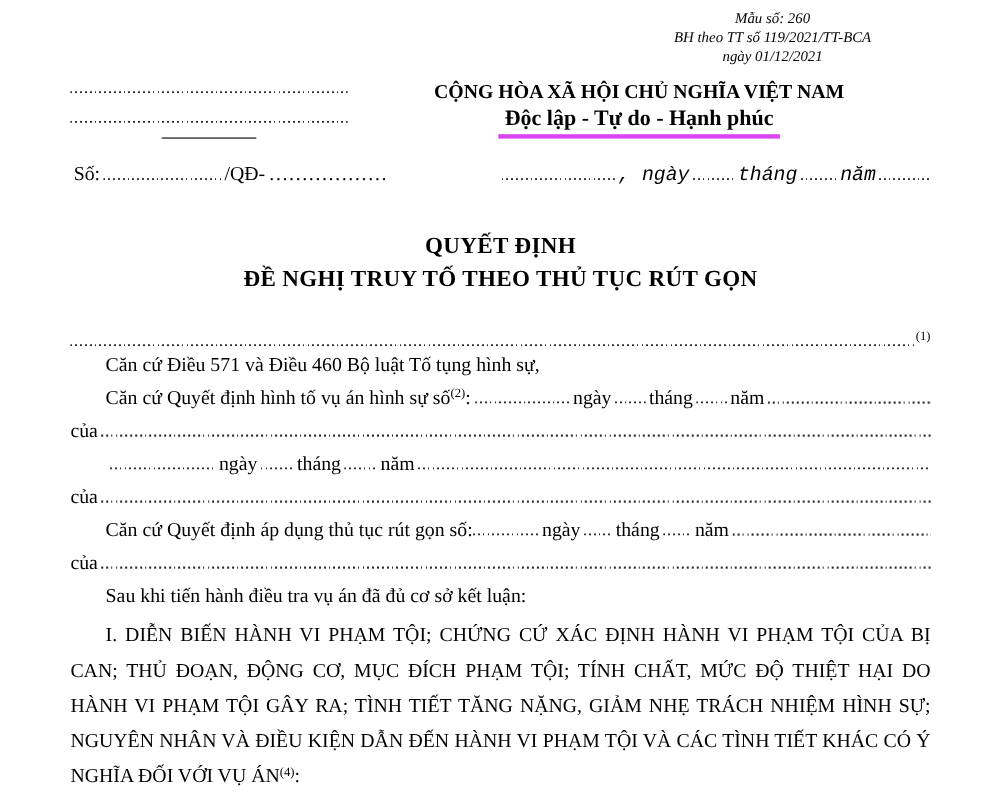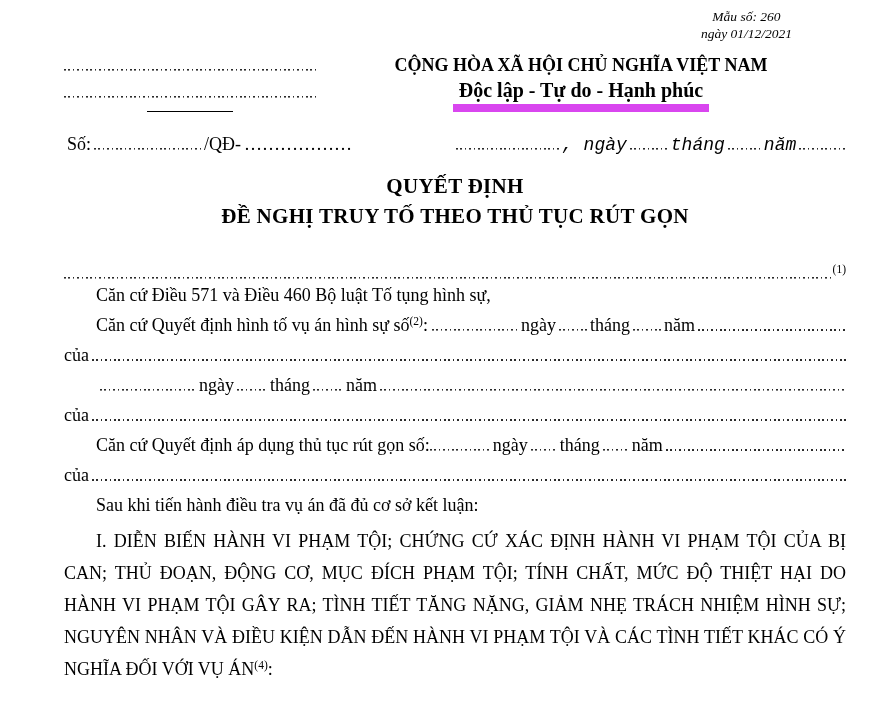--- a/index.html
+++ b/index.html
@@ -34,39 +34,39 @@
     background-size:auto 1.6px;
   }
   .org-rule-2{margin-top:25px;}
   .org-solid{width:86px;border-top:1.6px solid #000;margin:13px auto 0;}
   .national-block{flex:1;text-align:center;}
   .national-title{font-weight:bold;font-size:18px;line-height:22px;}
   .national-motto{
     display:inline-block;
     font-weight:bold;font-size:20px;line-height:24px;
     margin-top:2px;padding:0 6px 2px;
-    border-bottom:8px solid #d946ef;
+    border-bottom:4px solid #d946ef;
   }
   
   .flexline{display:flex;align-items:baseline;white-space:nowrap;}
   .leader{
     display:block;
     height:2px;flex:none;
     background-image:repeating-linear-gradient(to right,#2b2b2b 0 1.6px,transparent 1.6px 4.4px);
     background-repeat:repeat-x;
     background-position:left bottom;
     background-size:auto 1.6px;
   }
   .leader.grow{flex:1;}
   .so-row{margin-top:22px;font-size:18px;}
   .so-row .italic-part{font-style:italic;font-family:Liberation Mono, monospace;}
   .sp{padding:0 3px;}
   
   .title-block{
-    text-align:center;margin-top:16px;
+    text-align:center;margin-top:38px;
     font-weight:bold;font-size:21px;line-height:30px;letter-spacing:0.3px;
   }
   
   .body-text{font-size:18px;}
   .ref-line{margin-top:44px;}
   .sup{font-size:11.5px;position:relative;top:-6px;line-height:0;}
   .bodyline{height:30px;font-size:18px;}
   .indent{padding-left:32px;}
   .mt6{margin-top:6px;}
   .upper-par{
@@ -76,20 +76,21 @@
     white-space:normal;
   }
 </style>
 </head>
 <body>
 
 <div class="page">
 
   <div class="form-note">
     <div>Mẫu số: 260</div>
+    <div>BH theo TT số 119/2021/TT-BCA</div>
     <div>ngày 01/12/2021</div>
   </div>
 
   <div class="header-row">
     <div class="org-block">
       <div class="dot-rule"></div>
       <div class="dot-rule org-rule-2"></div>
       <div class="org-solid"></div>
     </div>
     <div class="national-block">

